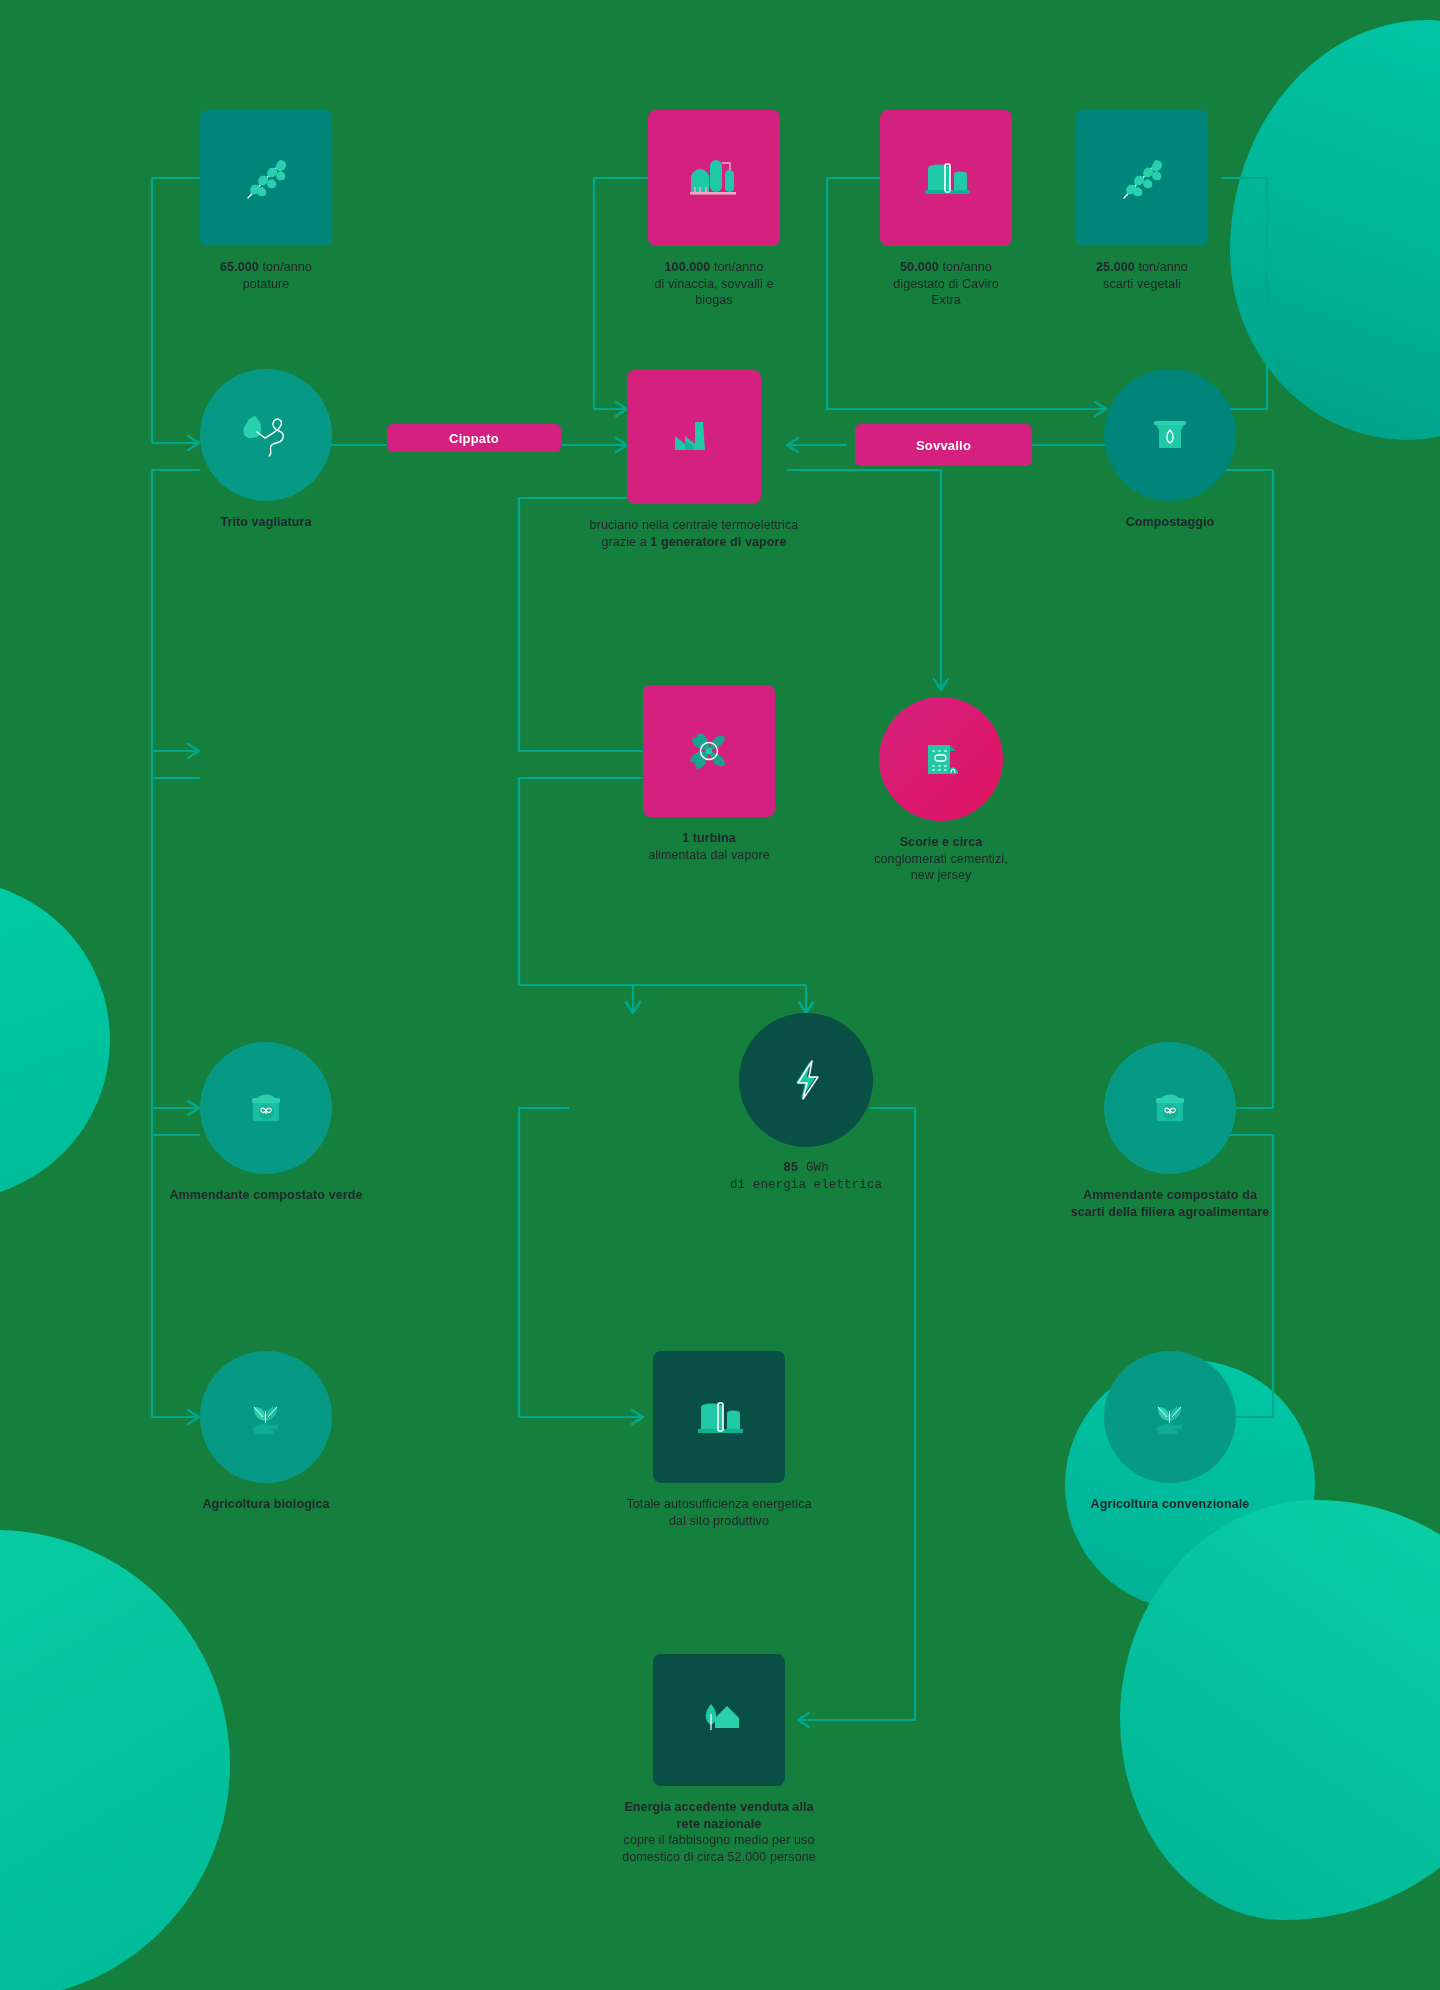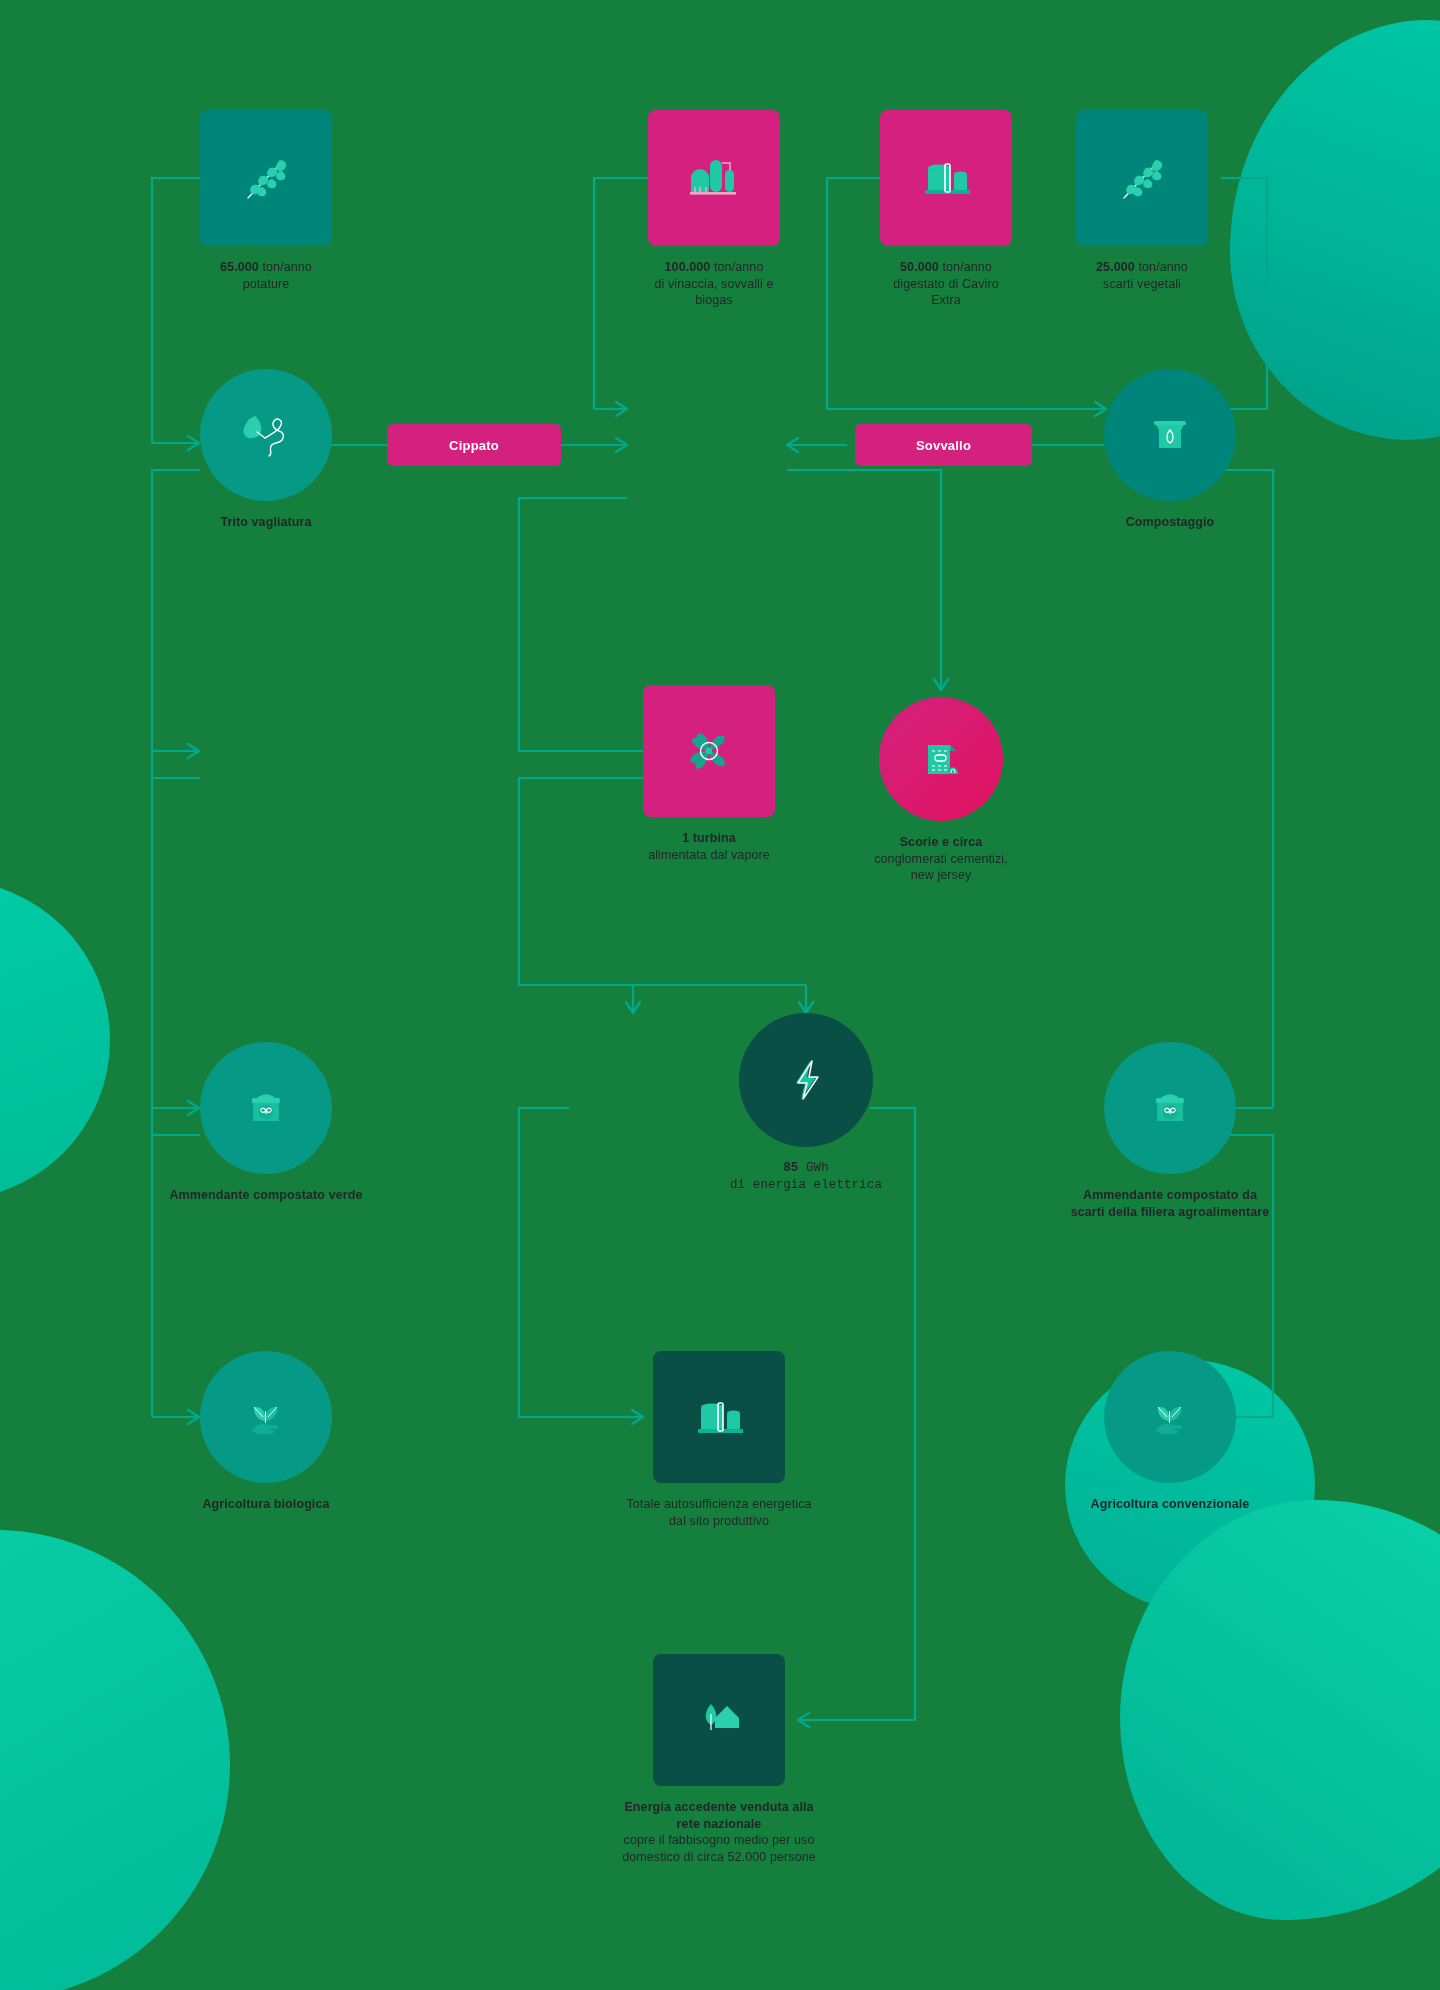--- a/index.html
+++ b/index.html
@@ -269,22 +269,38 @@
       <svg class="ico" width="62" height="62" viewBox="0 0 62 62">
         <path d="M20 12 C24 16 27 20 26 27 C25 33 20 35 15 32 C10 29 10 20 14 15 Z" fill="#2ad0ae"></path>
         <path d="M20 12 C16 15 11 18 9 24 C7 30 11 35 17 34 C23 33 26 26 25 20 Z" fill="#2ad0ae"></path>
         <path d="M22 28 L30 34" stroke="#ffffff" stroke-width="1.3" fill="none" stroke-linecap="round"></path>
         <path d="M30 34 C36 30 44 27 46 21 C48 16 42 13 39 17 C36 21 40 26 44 27 C48 28 50 32 47 36 C44 40 38 38 36 42 C34 46 38 50 34 52" stroke="#ffffff" stroke-width="1.4" fill="none" stroke-linecap="round"></path>
       </svg>
     </div>
     <div class="caption cap-bold">Trito vagliatura</div>
   </div>
 
-  <div class="pill" style="left:387px; top:424px; width:174px; height:42px;">Cippato</div>
-
+  <div class="pill" style="left:387px; top:424px; width:174px; height:28px;">Cippato</div>
+
+  <div class="node" style="left:627px; top:370px; width:134px;">
+    <div class="tile magenta" style="width:134px;height:134px;">
+      <svg class="ico" width="62" height="62" viewBox="0 0 62 62">
+        <g fill="#1fc9a6">
+          <path d="M12 44 L12 30 L22 38 L22 30 L32 38 L32 16 L40 16 L42 44 Z"></path>
+        </g>
+        <g fill="#15b395">
+          <path d="M22 44 L22 34 L30 40 L30 44 Z"></path>
+        </g>
+      </svg>
+    </div>
+    <div class="caption" style="width:280px; margin-left:-73px;">
+      <div>bruciano nella centrale termoelettrica</div>
+      <div><span>grazie a </span><span class="cap-bold">1 generatore di vapore</span></div>
+    </div>
+  </div>
 
   <div class="pill" style="left:855px; top:424px; width:177px; height:42px;">Sovvallo</div>
 
   <div class="node" style="left:1104px; top:369px; width:132px;">
     <div class="circ teal" style="width:132px;height:132px;">
       <svg class="ico" width="54" height="54" viewBox="0 0 54 54">
         <path d="M12 15 L42 15 L38 22 L38 40 L16 40 L16 22 Z" fill="#1fc9a6"></path>
         <rect x="11" y="13" width="32" height="4" rx="1.6" fill="#2ad0ae"></rect>
         <path d="M27 22 C23 26 23 33 27 35 C31 33 31 26 27 22Z" fill="none" stroke="#ffffff" stroke-width="1.3"></path>
       </svg>

